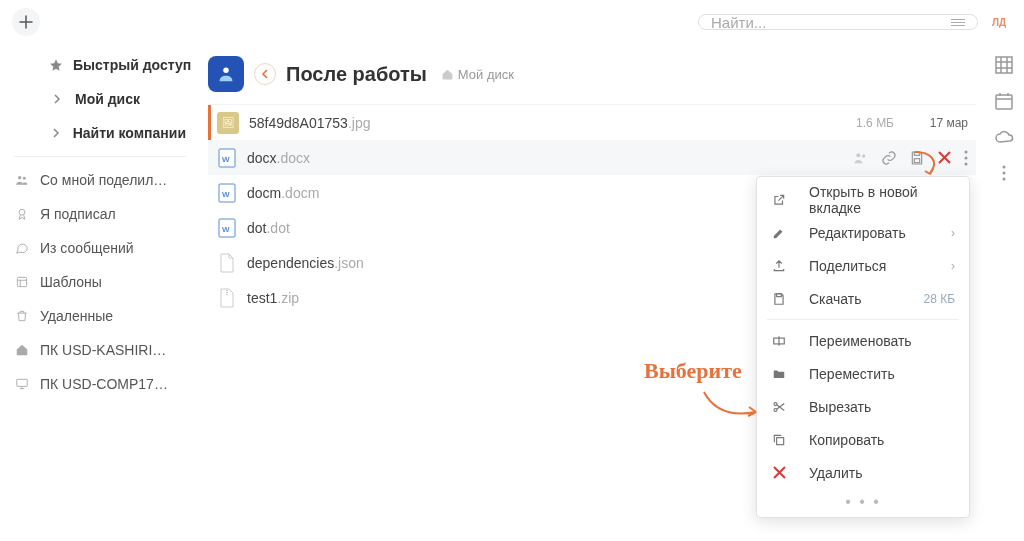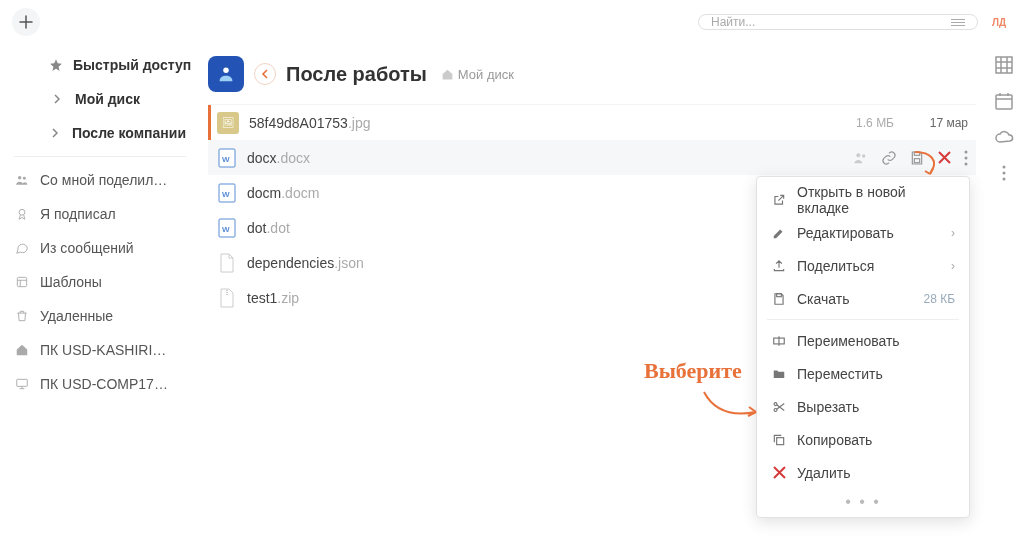--- a/index.html
+++ b/index.html
@@ -1,21 +1,21 @@
 <!DOCTYPE html>
 <html><head>
 <meta charset="utf-8">
 <style>
 * { margin: 0; padding: 0; box-sizing: border-box; font-family: -apple-system, BlinkMacSystemFont, "Segoe UI", Arial, sans-serif; }
 body { width: 1024px; height: 541px; background: #fff; overflow: hidden; position: relative; }
 
 .top-bar { display: flex; align-items: center; height: 44px; padding: 0 12px; gap: 8px; }
 .add-btn { width: 28px; height: 28px; border-radius: 50%; background:#f4f5f6; display:flex; align-items:center; justify-content:center; color:#555; font-size:18px; cursor:pointer; }
 .spacer { flex: 1; }
-.search-box { width: 280px; height: 16px; border: 1px solid #e0e0e0; border-radius: 14px; display: flex; align-items: center; padding: 0 12px; color:#aaa; font-size:12px; justify-content: space-between; }
+.search-box { width: 280px; height: 16px; border: 1px solid #e0e0e0; border-radius: 14px; display: flex; align-items: center; padding: 0 12px; color:#aaa; font-size:15px; justify-content: space-between; }
 .search-box .ham { width: 14px; display:flex; flex-direction:column; gap:2px; }
 .search-box .ham span { height:1px; background:#aaa; }
 .user-badge { font-size:10px; font-weight:600; color:#e86; width:26px; text-align:center; }
 
 .main-wrap { display: flex; height: calc(100% - 44px); }
 
 .sidebar { width: 200px; padding: 4px 0; }
 .sidebar-item { display:flex; align-items:center; height:34px; padding: 0 14px; font-size:14px; color:#555; gap:10px; cursor:pointer; white-space:nowrap; overflow:hidden; text-overflow:ellipsis; }
 .sidebar-item.bold { font-weight:600; color:#333;margin-left:35px; }
 .sidebar-item .ico { width:16px; display:flex; justify-content:center; color:#888; }
@@ -42,21 +42,21 @@
 .file-date { color:#666; font-size:12px; width:64px; text-align:right; }
 .row-actions { display:flex; gap:12px; align-items:center; color:#999; }
 .row-actions .act { cursor:pointer; display:flex; }
 .row-actions .danger { color:#d63a3a; }
 
 .right-rail { width:40px; display:flex; flex-direction:column; align-items:center; padding-top:10px; gap:14px; color:#888; }
 .right-rail .ritem { width:22px; height:22px; display:flex; align-items:center; justify-content:center; cursor:pointer; }
 
 
 .ctx-menu { position:absolute; left:756px; top:176px; width:214px; background:#fff; border:1px solid #e2e2e2; border-radius:4px; box-shadow:0 4px 16px rgba(0,0,0,0.12); padding:6px 0; }
-.ctx-item { display:flex; align-items:center; height:33px; padding:0 14px; font-size:14px; color:#444; gap:10px; cursor:pointer; }
+.ctx-item { display:flex; align-items:center; height:33px; padding:0 14px; font-size:14px; color:#444; gap:22px; cursor:pointer; }
 .ctx-item .mico { width:16px; display:flex; justify-content:center; color:#777; }
 .ctx-item .lab { flex:1; }
 .ctx-item .chev { color:#aaa; font-size:12px; }
 .ctx-item .sz { color:#9ab; font-size:12px; margin-left:6px;}
 .ctx-item.danger .mico { color:#d63a3a; }
 .ctx-sep { height:1px; background:#eee; margin:4px 10px; }
 .ctx-footer { display:flex; justify-content:center; padding:4px 0 0; color:#bbb; letter-spacing:2px; }
 
 
 .annot-label { position:absolute; left:644px; top:358px; font-family:"Comic Sans MS", cursive; font-size:22px; color:#e8713a; font-weight:600; }
@@ -103,21 +103,21 @@
           </svg>
         </span>
       <span>Мой диск</span>
     </div>
     <div class="sidebar-item bold">
       <span class="ico">
           <svg width="10" height="10" viewBox="0 0 10 10">
             <path d="M3 1l4 4-4 4" stroke="#888" stroke-width="1.5" fill="none"></path>
           </svg>
         </span>
-      <span>После компании</span>
+      <span>Найти компании</span>
     </div>
     <div class="sidebar-sep"></div>
     <div class="sidebar-item">
       <span class="ico">
           <svg width="14" height="14" viewBox="0 0 24 24" fill="#aaa">
             <circle cx="8" cy="8" r="3"></circle>
             <circle cx="16" cy="9" r="2.5"></circle>
             <path d="M2 20c0-3 3-5 6-5s6 2 6 5z"></path>
             <path d="M13 20c0-2.5 2-4 4-4s4 1.5 4 4z"></path>
           </svg>

